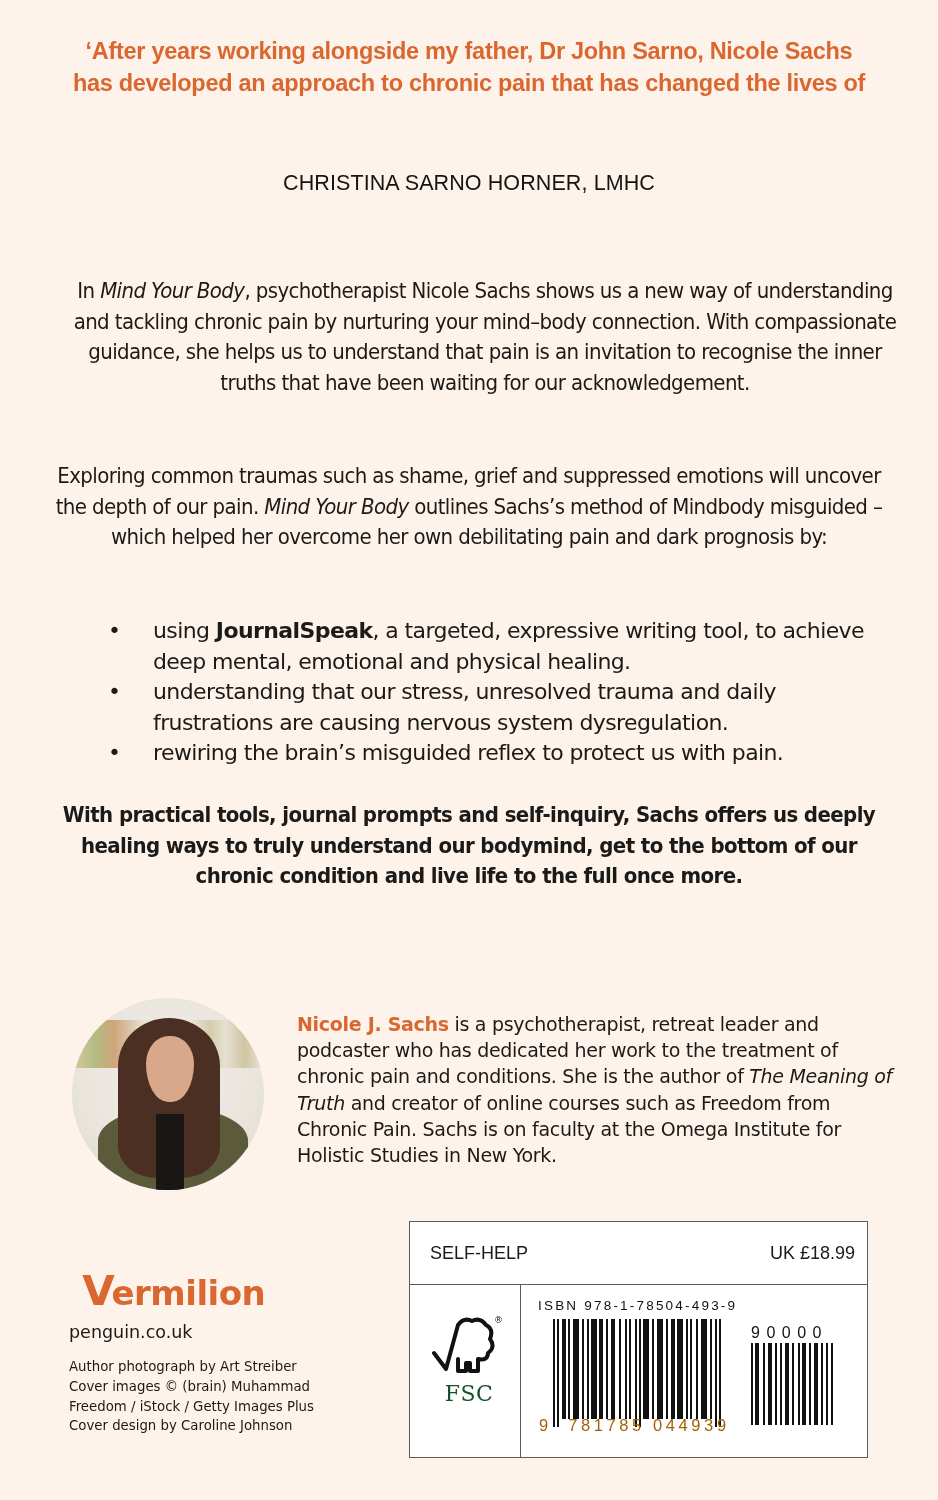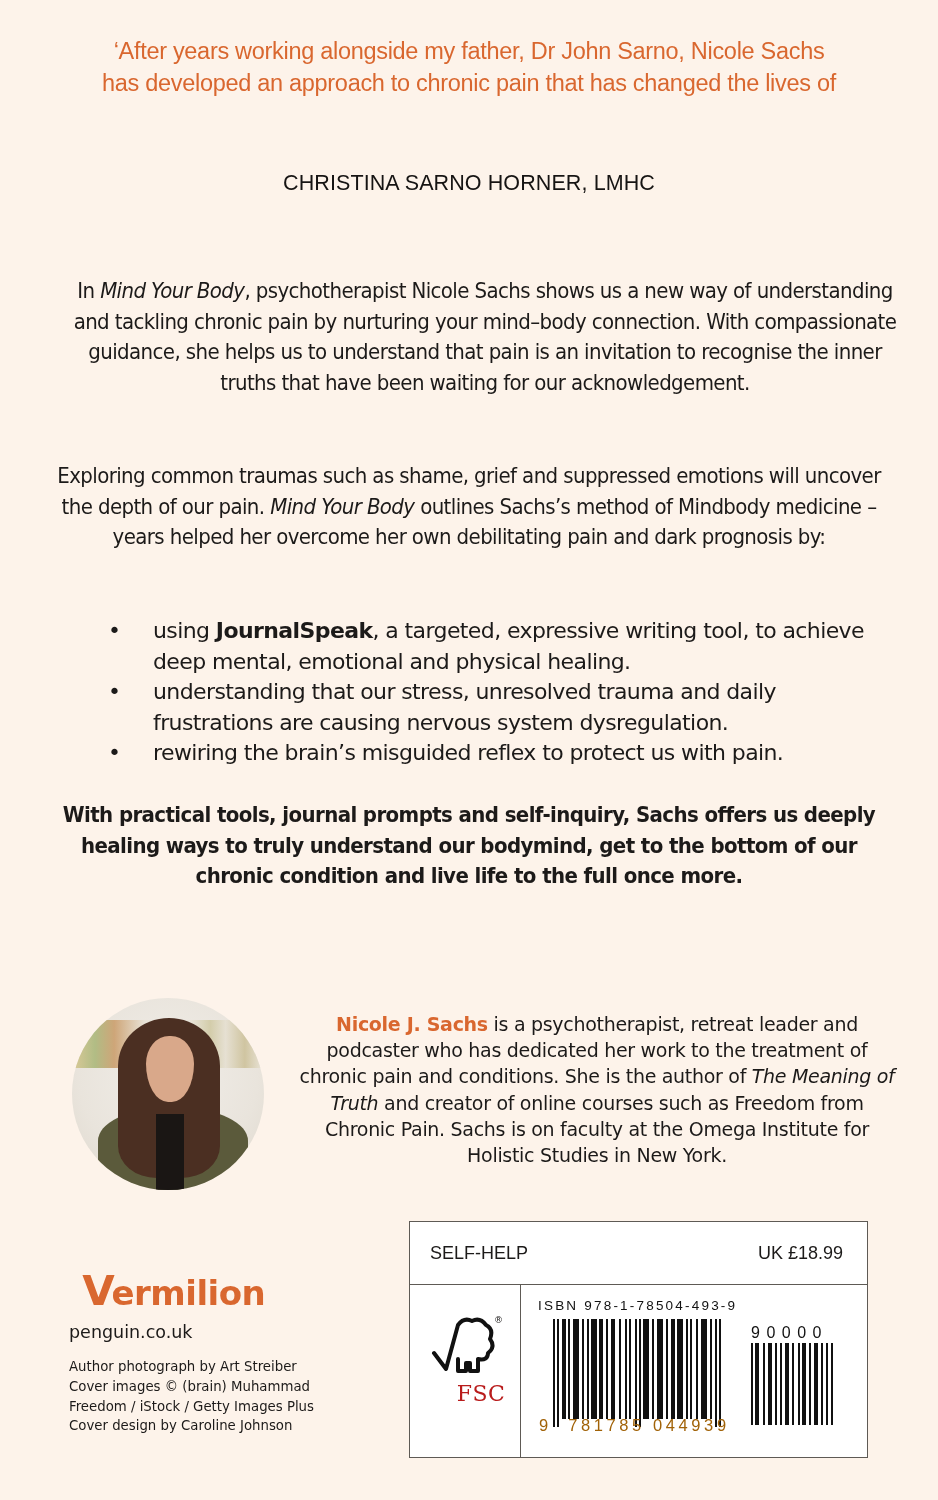--- a/index.html
+++ b/index.html
@@ -6,21 +6,21 @@
   body {
     width: 938px; height: 1500px; overflow: hidden;
     background: #FDF3EA;
     font-family: "DejaVu Sans", sans-serif;
     color: #1c1a19;
     position: relative;
   }
   .quote {
     position: absolute; left: 40px; top: 36px; width: 858px;
     text-align: center; color: #D9672F;
-    font-family: "Liberation Sans", sans-serif; font-weight: normal;
+    font-family: "Liberation Sans", sans-serif; font-weight: bold;
     font-size: 23.5px; line-height: 31.5px; letter-spacing: -0.3px;
   }
   .attribution {
     position: absolute; left: 40px; top: 171px; width: 858px;
     text-align: center; font-family: "Liberation Sans", sans-serif;
     font-size: 21.5px; letter-spacing: 0.1px; color: #161413;
   }
   .para {
     position: absolute; left: 50px; width: 838px; text-align: center;
     font-family: "DejaVu Sans", sans-serif; font-weight: normal;
@@ -62,21 +62,21 @@
     position: absolute; left: 26px; top: 110px; width: 150px; height: 110px;
     background: #5b5a3b; border-radius: 45% 45% 0 0 / 30% 30% 0 0;
   }
   .photo .shirt {
     position: absolute; left: 84px; top: 116px; width: 28px; height: 80px;
     background: #1a1614;
   }
   .bio {
     position: absolute; left: 297px; top: 1011px; width: 600px;
     font-family: "DejaVu Sans", sans-serif; font-size: 19px;
-    line-height: 26.2px; letter-spacing: -0.3px; color: #1c1a19; text-align: center;
+    line-height: 26.2px; letter-spacing: -0.3px; color: #1c1a19;
   }
   .bio .name { color: #D9672F; font-weight: bold; }
   .logo {
     position: absolute; left: 60px; top: 1268px;
     font-family: "DejaVu Sans", sans-serif; font-weight: bold;
     font-size: 34px; color: #D9672F; letter-spacing: -0.5px; margin-left: 23px;
   }
   .logo .v { font-size: 40px; display:inline-block; transform: scaleX(1.05); margin-right: -2px; }
   .website {
     position: absolute; left: 69px; top: 1322px;
@@ -85,31 +85,31 @@
   .credits {
     position: absolute; left: 69px; top: 1357px; width: 300px;
     font-family: "DejaVu Sans", sans-serif; font-size: 13.3px; line-height: 19.8px; color: #1c1a19;
   }
   .box {
     position: absolute; left: 409px; top: 1221px; width: 459px; height: 237px;
     background: #ffffff; border: 1.5px solid #5e5a55; box-sizing: border-box;
   }
   .box .toprow {
     height: 62px; border-bottom: 1.5px solid #5e5a55; display: flex;
-    align-items: center; justify-content: space-between; padding: 0 24px 0 20px;
+    align-items: center; justify-content: space-between; padding: 0 12px 0 20px;
     font-family: "Liberation Sans", sans-serif; font-size: 18px; color: #1c1a19;
   }
   .box .bottomrow { display: flex; height: 172px; }
   .box .fsc {
     width: 110px; border-right: 1.5px solid #5e5a55; position: relative;
   }
   .box .fsc svg { position: absolute; left: 20px; top: 30px; }
   .box .fsc .fsctext {
-    position: absolute; left: 16px; width: 110px; top: 96px; text-align: center;
-    font-family: "DejaVu Serif", serif; font-size: 22px; letter-spacing: 0.5px; color:#b91c1c;
+    position: absolute; left: 4px; width: 110px; top: 96px; text-align: center;
+    font-family: "DejaVu Serif", serif; font-size: 22px; letter-spacing: 0.5px; color:#14532d;
   }
   .box .fsc .reg { position: absolute; left: 84px; top: 30px; font-size: 9px; font-family: "DejaVu Sans", sans-serif; }
   .barcode-area { position: relative; flex: 1; }
   .isbn {
     position: absolute; left: 17px; top: 13px;
     font-family: "Liberation Sans", sans-serif; font-size: 13.5px; letter-spacing: 2.2px; color:#111;
   }
   .addon-num {
     position: absolute; left: 230px; top: 39px;
     font-family: "Liberation Sans", sans-serif; font-size: 16px; letter-spacing: 6.5px; color:#111;
@@ -126,21 +126,21 @@
 <body>
 
 <div class="quote">
   <div>‘After years working alongside my father, Dr John Sarno, Nicole Sachs</div>
   <div>has developed an approach to chronic pain that has changed the lives of</div>
 </div>
 <div class="attribution">CHRISTINA SARNO HORNER, LMHC</div>
 
 <div class="para p1"><span>In </span><i>Mind Your Body</i><span>, psychotherapist Nicole Sachs shows us a new way of understanding and tackling chronic pain by nurturing your mind–body connection. With compassionate guidance, she helps us to understand that pain is an invitation to recognise the inner truths that have been waiting for our acknowledgement.</span></div>
 
-<div class="para p2"><span>Exploring common traumas such as shame, grief and suppressed emotions will uncover the depth of our pain. </span><i>Mind Your Body</i><span> outlines Sachs’s method of Mindbody medicine – years helped her overcome her own debilitating pain and dark prognosis by:</span></div>
+<div class="para p2"><span>Exploring common traumas such as shame, grief and suppressed emotions will uncover the depth of our pain. </span><i>Mind Your Body</i><span> outlines Sachs’s method of Mindbody misguided – which helped her overcome her own debilitating pain and dark prognosis by:</span></div>
 
 <ul class="bullets">
   <li><span class="dot">•</span><span>using </span><b>JournalSpeak</b><span>, a targeted, expressive writing tool, to achieve deep mental, emotional and physical healing.</span></li>
   <li><span class="dot">•</span><span>understanding that our stress, unresolved trauma and daily frustrations are causing nervous system dysregulation.</span></li>
   <li><span class="dot">•</span><span>rewiring the brain’s misguided reflex to protect us with pain.</span></li>
 </ul>
 
 <div class="para p3">With practical tools, journal prompts and self-inquiry, Sachs offers us deeply healing ways to truly understand our bodymind, get to the bottom of our chronic condition and live life to the full once more.</div>
 
 <div class="photo" title="Author photograph of Nicole J. Sachs">

